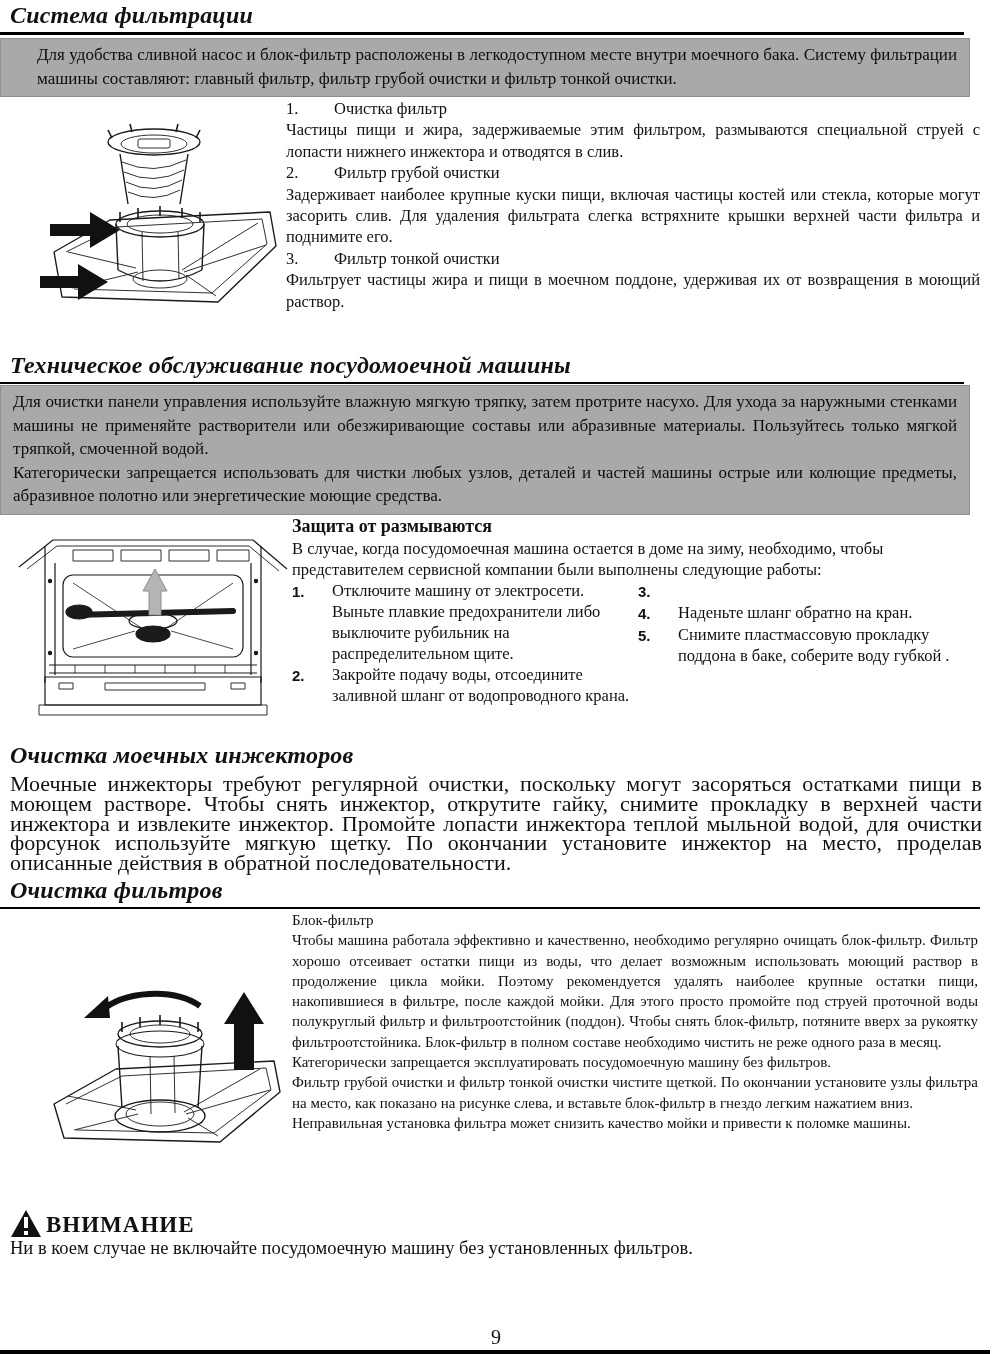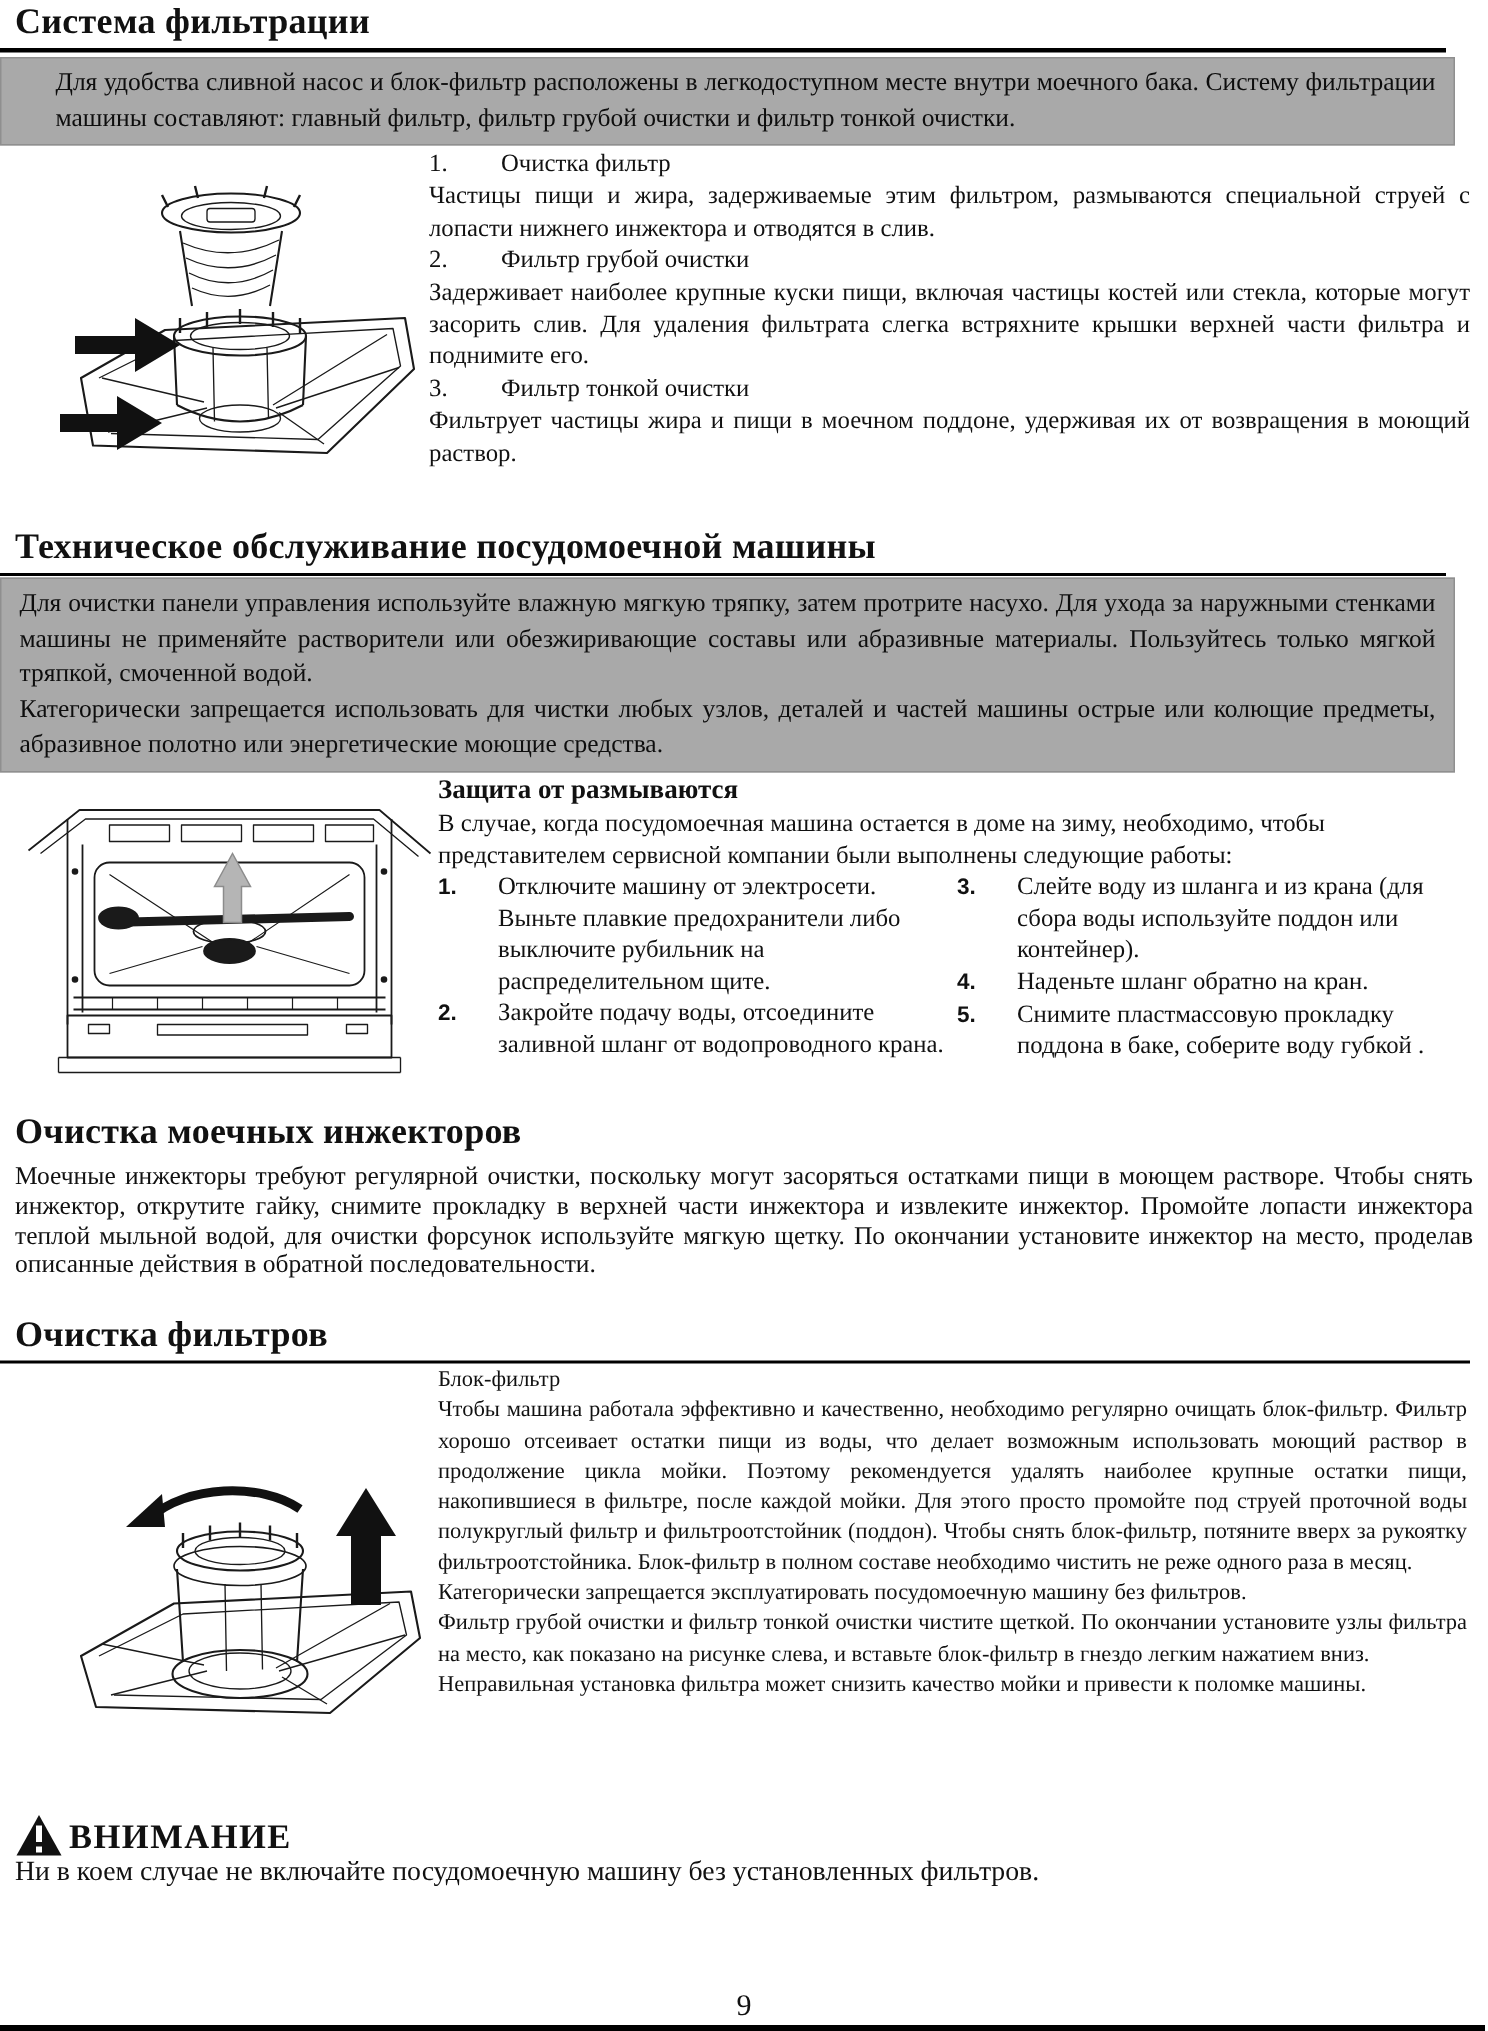--- a/index.html
+++ b/index.html
@@ -1,40 +1,40 @@
 <!DOCTYPE html>
 <html><head>
 <meta charset="utf-8">
 <style>
   html,body{margin:0;padding:0;background:#fff;}
   #page{
     position:relative;width:992px;height:1354px;background:#ffffff;
     font-family:"Liberation Serif", serif;color:#111;overflow:hidden;
   }
   .abs{position:absolute;}
-  .h1{font-size:24px;font-weight:bold;letter-spacing:.2px;white-space:nowrap;}
+  .h1{font-size:24px;font-weight:bold;letter-spacing:.2px;white-space:nowrap;font-style:italic;}
   .rule{background:#000;}
   .notebox{
     background:#a9a9a9;border:1px solid #8f8f8f;
     font-size:17px;line-height:23.5px;text-align:justify;
     padding:4px 12px 6px 12px;box-sizing:border-box;color:#0d0d0d;
   }
   .notebox p{margin:0;}
   .s1text{font-size:16.5px;line-height:21.4px;}
   .s1head{white-space:nowrap;}
   .s1num{display:inline-block;width:48px;}
   .s1desc{margin:0;text-align:justify;}
   .frost-title{font-size:18px;font-weight:bold;margin:0 0 1px 0;}
   .frost-intro{font-size:16.5px;line-height:21px;margin:0;width:648px;}
   .frost-cols{display:flex;gap:8px;margin-top:0;}
   .frost-col{width:338px;}
   .frost-item{display:flex;font-size:16.5px;line-height:21px;}
   .frost-num{flex:0 0 40px;font-family:"Liberation Sans", sans-serif;font-weight:bold;font-size:15px;padding-top:1px;}
   .frost-txt{flex:1;}
-  .bodytext{font-size:17px;line-height:19.8px;text-align:justify;margin:0;}
+  .bodytext{font-size:22px;line-height:19.8px;text-align:justify;margin:0;}
   .s4text{font-size:15px;line-height:20.3px;text-align:justify;}
   .s4text p{margin:0;}
   .s4sub{text-align:left;}
   .warn-row{display:flex;align-items:flex-start;gap:4px;}
   .warn-title{font-size:23px;font-weight:bold;letter-spacing:1px;padding-top:3px;}
   .warn-text{font-size:18.5px;}
   .pagenum{width:992px;text-align:center;font-size:20px;}
   svg{display:block;}
 </style>
 </head>
@@ -151,21 +151,20 @@
           <span class="frost-txt">Отключите машину от электросети. Выньте плавкие предохранители либо выключите рубильник на распределительном щите.</span>
         </div>
         <div class="frost-item">
           <span class="frost-num">2.</span>
           <span class="frost-txt">Закройте подачу воды, отсоедините заливной шланг от водопроводного крана.</span>
         </div>
       </div>
       <div class="frost-col">
         <div class="frost-item">
           <span class="frost-num">3.</span>
-          <span class="frost-txt">Слейте воду из шланга и из крана (для сбора воды используйте поддон или контейнер).</span>
         </div>
         <div class="frost-item">
           <span class="frost-num">4.</span>
           <span class="frost-txt">Наденьте шланг обратно на кран.</span>
         </div>
         <div class="frost-item">
           <span class="frost-num">5.</span>
           <span class="frost-txt">Снимите пластмассовую прокладку поддона в баке, соберите воду губкой .</span>
         </div>
       </div>

